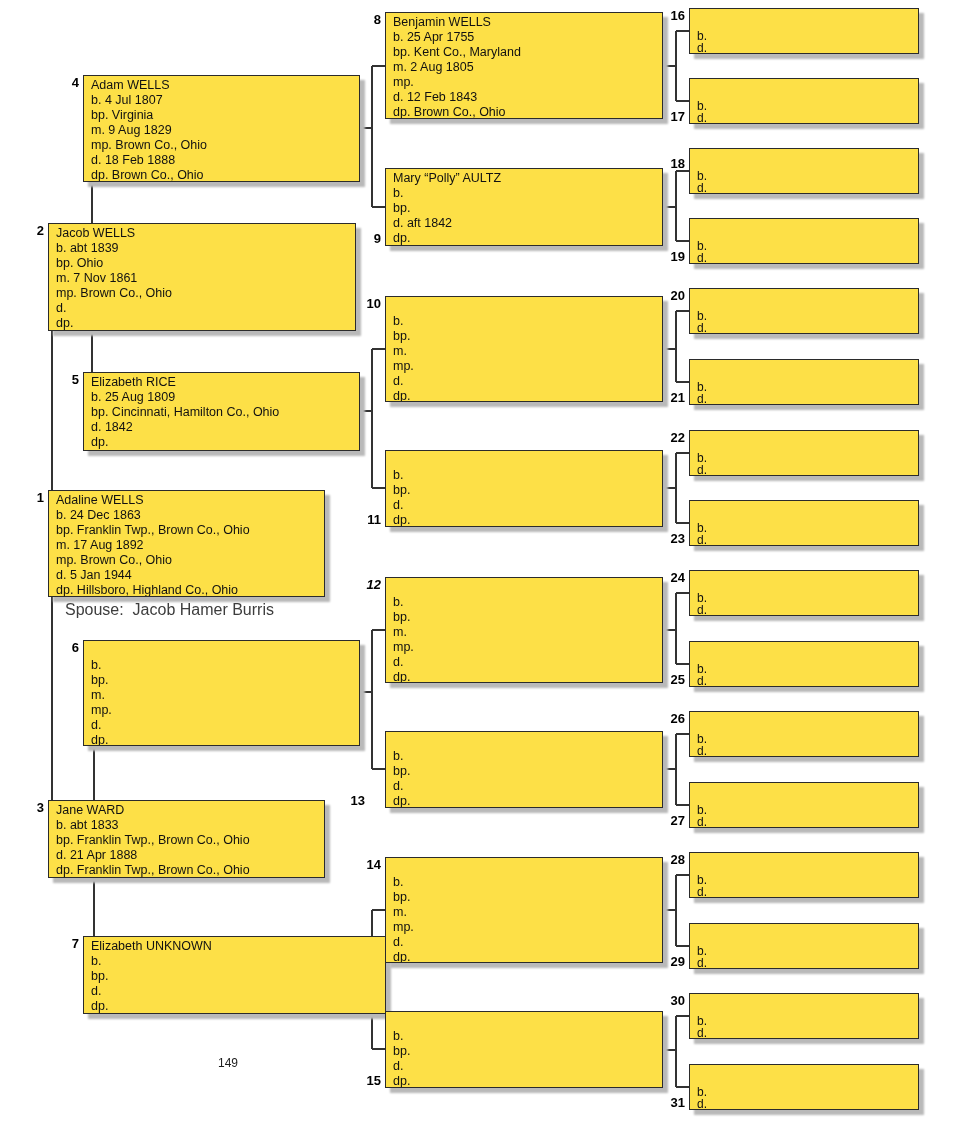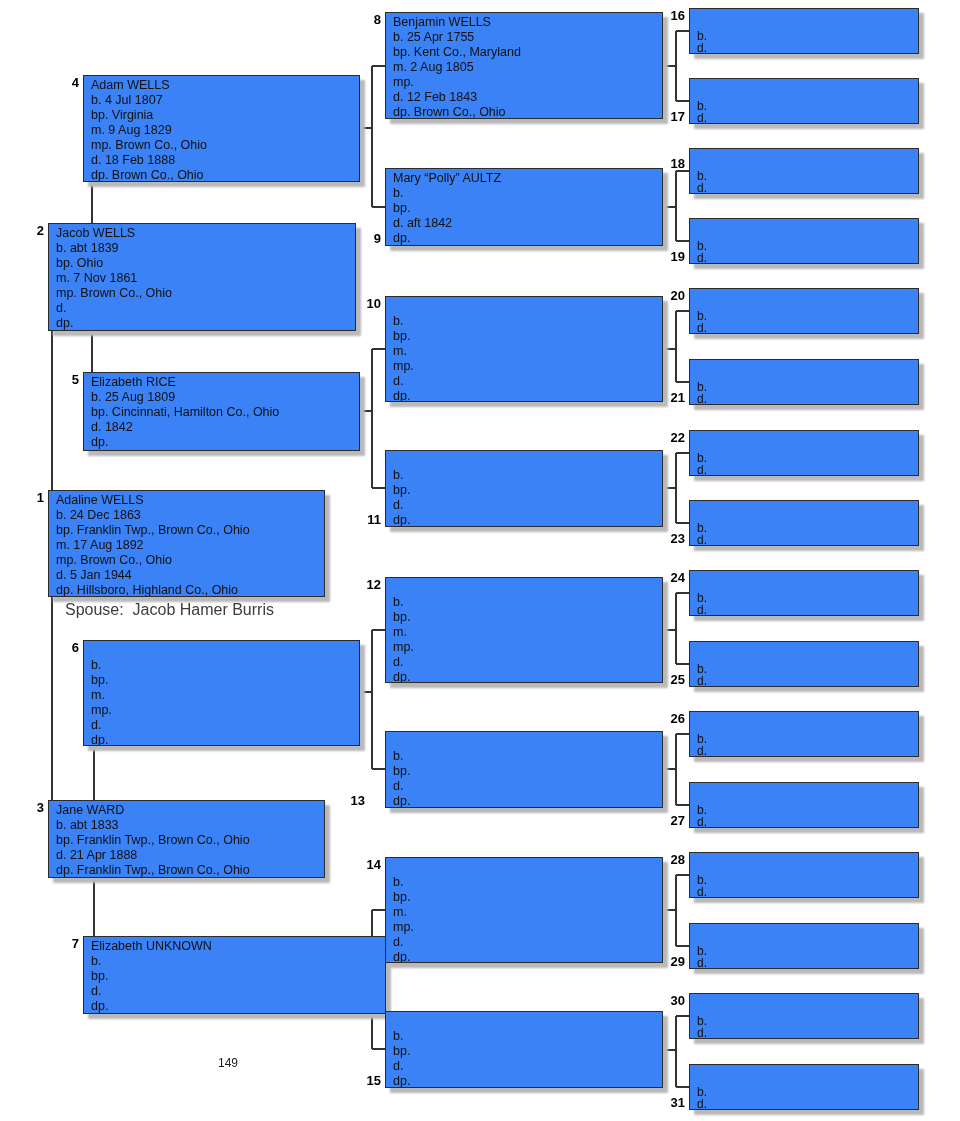--- a/index.html
+++ b/index.html
@@ -13,21 +13,21 @@
     overflow: hidden;
   }
   #wires {
     position: absolute;
     left: 0; top: 0;
     width: 960px; height: 1121px;
   }
   .pbox {
     position: absolute;
     box-sizing: border-box;
-    background: #3b82f6;
+    background: #fde047;
     border: 1.2px solid #2b2b2b;
     box-shadow: 5px 5px 2px #b9b9b9;
     padding: 2px 4px 0 7px;
     overflow: hidden;
   }
   .prow {
     height: 15px;
     line-height: 15px;
     font-size: 12.5px;
     white-space: nowrap;
@@ -223,21 +223,21 @@
       <div class="pnum" style="left: 383px; top: 512px;">11</div>
       <div class="pbox" style="left: 385px; top: 577px; width: 278px; height: 106px;">
         <div class="prow pname"></div>
         <div class="prow">b.</div>
         <div class="prow">bp.</div>
         <div class="prow">m.</div>
         <div class="prow">mp.</div>
         <div class="prow">d.</div>
         <div class="prow">dp.</div>
       </div>
-      <div class="pnum" style="left: 383px; top: 577px;">12</div>
+      <div class="pnum" style="left: 383px; top: 577px; font-style: italic;">12</div>
       <div class="pbox" style="left: 385px; top: 731px; width: 278px; height: 77px;">
         <div class="prow pname"></div>
         <div class="prow">b.</div>
         <div class="prow">bp.</div>
         <div class="prow">d.</div>
         <div class="prow">dp.</div>
       </div>
       <div class="pnum" style="left: 367px; top: 793px;">13</div>
       <div class="pbox" style="left: 385px; top: 857px; width: 278px; height: 106px;">
         <div class="prow pname"></div>

